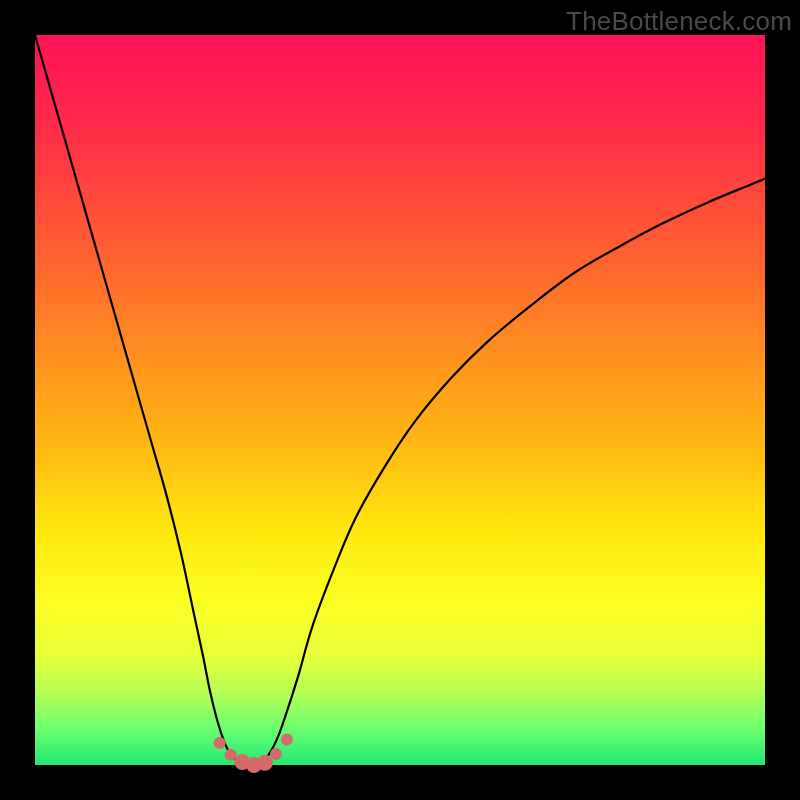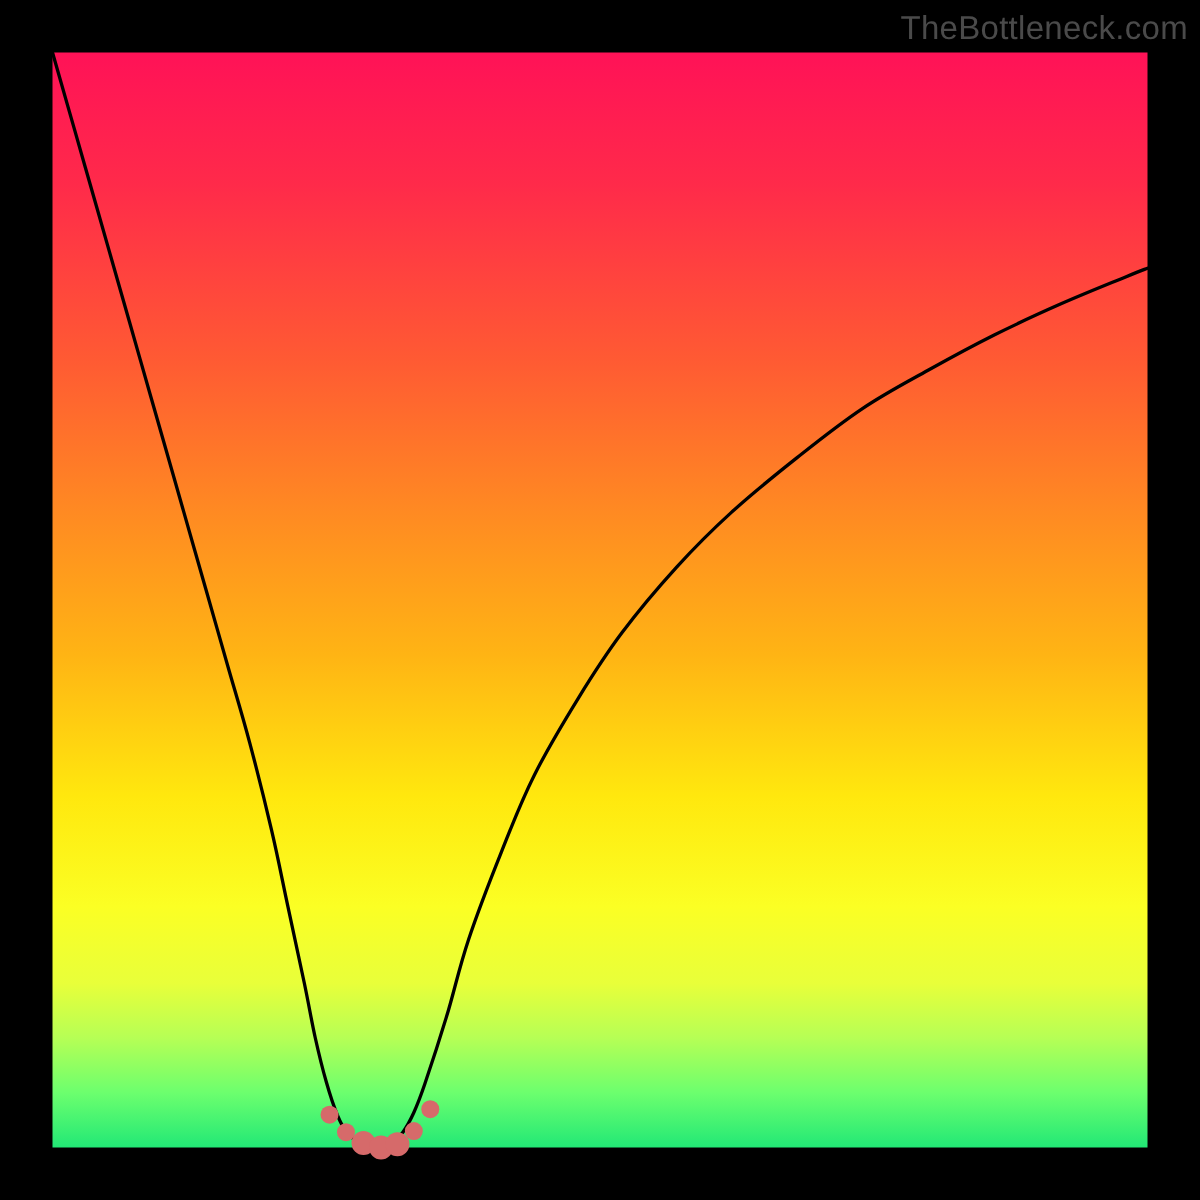--- a/index.html
+++ b/index.html
@@ -39,21 +39,21 @@
       #b6ff55 90%,
       #6cff6e 95%,
       #22e876 100%
     );
   }
   .watermark {
     position: absolute;
     top: 6px;
     right: 8px;
     color: #4a4a4a;
-    font-size: 22px;
+    font-size: 26px;
     font-weight: 500;
     letter-spacing: 0.2px;
     user-select: none;
   }
   svg.curve {
     position: absolute;
     left: 0;
     top: 0;
     width: 730px;
     height: 730px;

